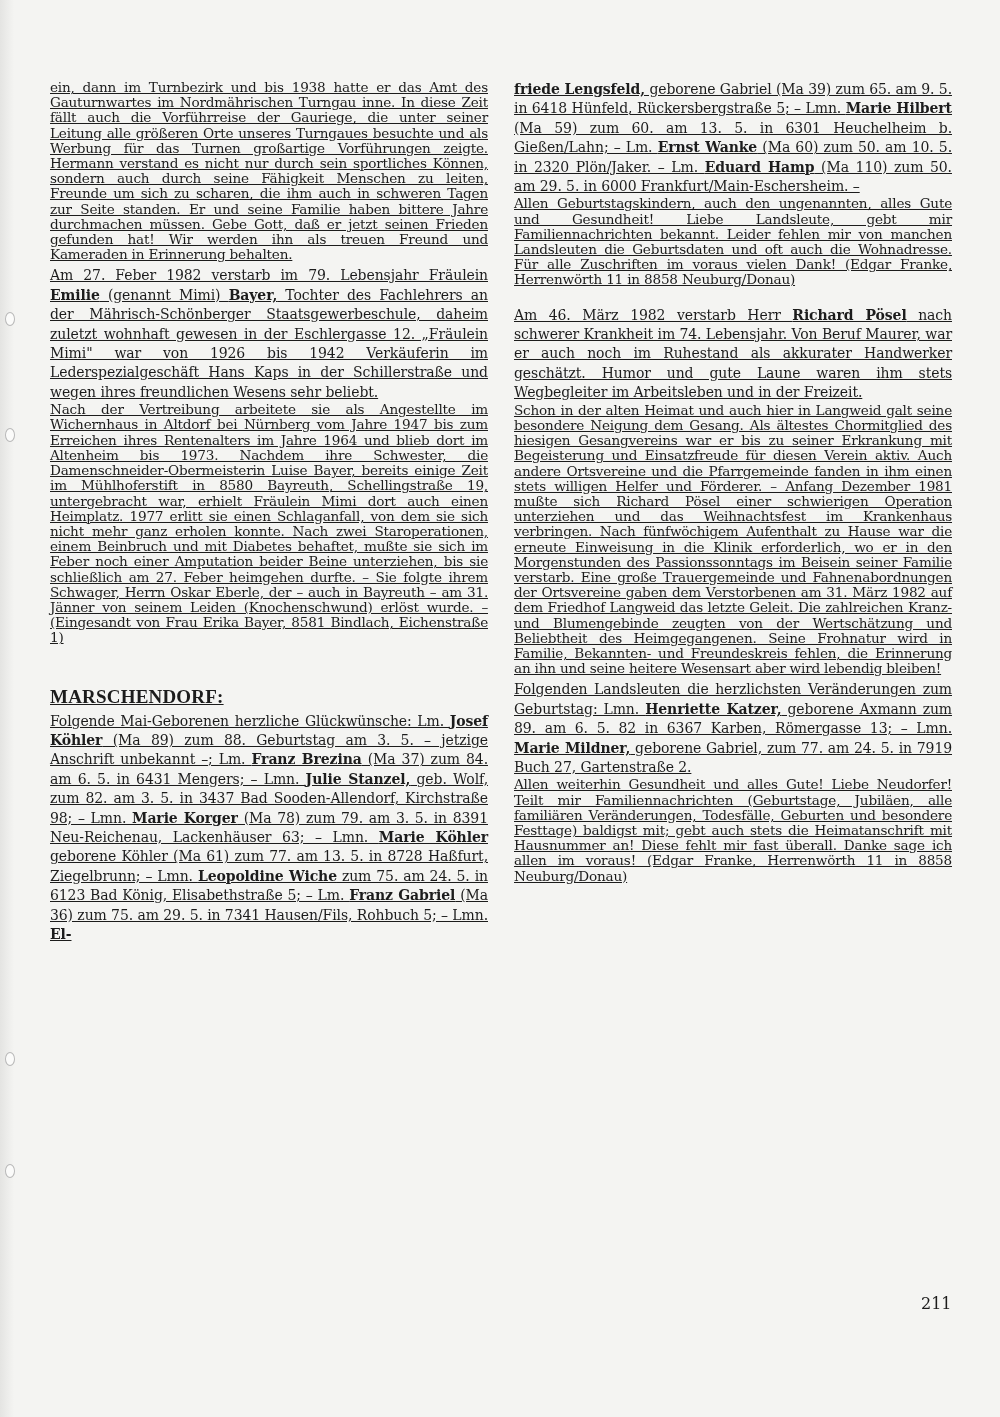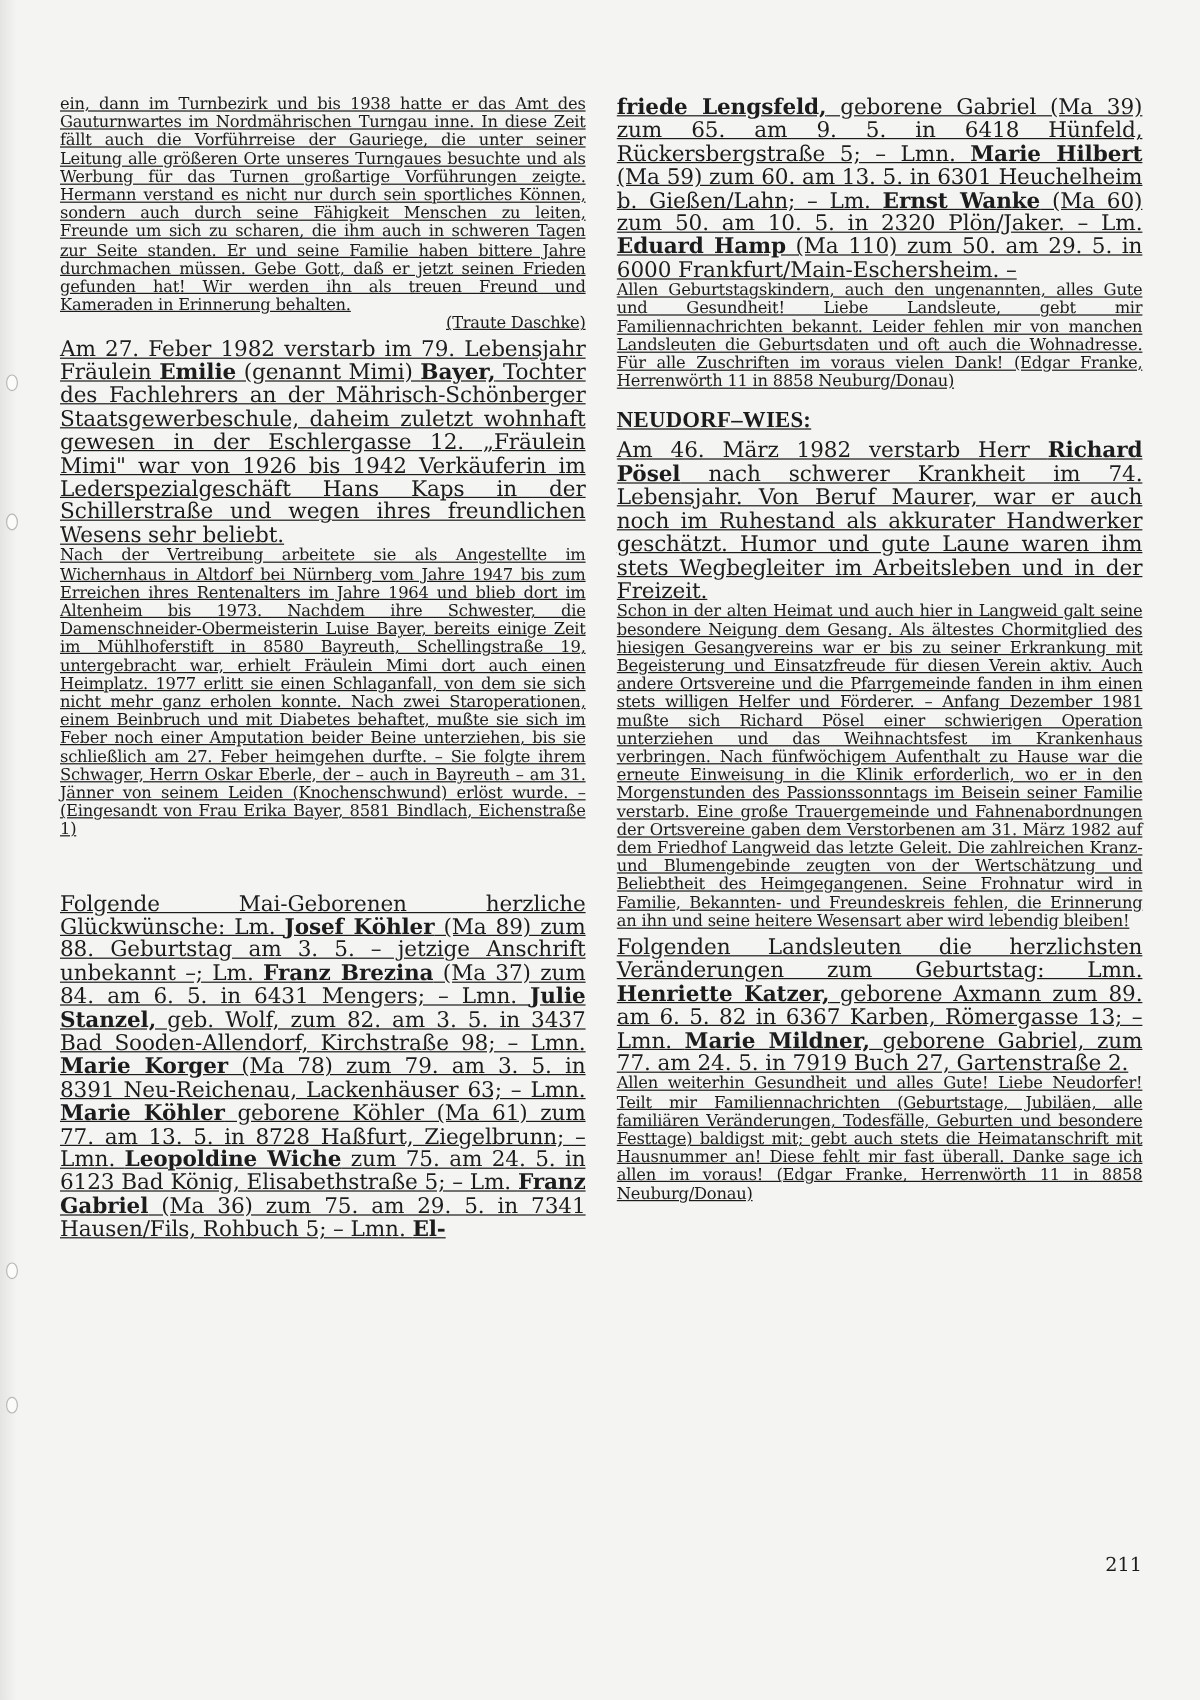--- a/index.html
+++ b/index.html
@@ -21,21 +21,21 @@
     background: #fbfbfa;
   }
   .col {
     position: absolute; top: 80px; width: 438px;
     text-align: justify;
   }
   .col-left { left: 50px; }
   .col-right { left: 514px; }
   p { margin: 0; text-decoration: underline; }
   .sm { font-size: 13.6px; line-height: 15.2px; letter-spacing: -0.2px; }
-  .lg { font-size: 18px; line-height: 19.4px; letter-spacing: -0.1px; }
+  .lg { font-size: 14px; line-height: 19.4px; letter-spacing: -0.1px; }
   .right { text-align: right; }
   .heading {
     font-family: "Liberation Serif", "DejaVu Serif", serif;
     font-weight: bold; font-size: 19px; letter-spacing: 0.2px;
   }
   b { font-weight: bold; }
   .gap-s { height: 4px; }
   .gap-m { height: 14px; }
   .gap-l { height: 40px; }
   .page-number {
@@ -47,34 +47,33 @@
 <body>
 
 <div class="page-shadow"></div>
 <div class="hole" style="top:312px"></div>
 <div class="hole" style="top:428px"></div>
 <div class="hole" style="top:1052px"></div>
 <div class="hole" style="top:1164px"></div>
 
 <div class="col col-left">
   <p class="sm">ein, dann im Turnbezirk und bis 1938 hatte er das Amt des Gauturnwartes im Nordmährischen Turngau inne. In diese Zeit fällt auch die Vorführreise der Gauriege, die unter seiner Leitung alle größeren Orte unseres Turngaues besuchte und als Werbung für das Turnen großartige Vorführungen zeigte. Hermann verstand es nicht nur durch sein sportliches Können, sondern auch durch seine Fähigkeit Menschen zu leiten, Freunde um sich zu scharen, die ihm auch in schweren Tagen zur Seite standen. Er und seine Familie haben bittere Jahre durchmachen müssen. Gebe Gott, daß er jetzt seinen Frieden gefunden hat! Wir werden ihn als treuen Freund und Kameraden in Erinnerung behalten.</p>
-  <p class="sm right">(Traute Daschke)</p>
   <div class="gap-s"></div>
   <p class="lg"><span>Am 27. Feber 1982 verstarb im 79. Lebensjahr Fräulein </span><b>Emilie</b><span> (genannt Mimi) </span><b>Bayer,</b><span> Tochter des Fachlehrers an der Mährisch-Schönberger Staatsgewerbeschule, daheim zuletzt wohnhaft gewesen in der Eschlergasse 12. „Fräulein Mimi" war von 1926 bis 1942 Verkäuferin im Lederspezialgeschäft Hans Kaps in der Schillerstraße und wegen ihres freundlichen Wesens sehr beliebt.</span></p>
   <p class="sm">Nach der Vertreibung arbeitete sie als Angestellte im Wichernhaus in Altdorf bei Nürnberg vom Jahre 1947 bis zum Erreichen ihres Rentenalters im Jahre 1964 und blieb dort im Altenheim bis 1973. Nachdem ihre Schwester, die Damenschneider-Obermeisterin Luise Bayer, bereits einige Zeit im Mühlhoferstift in 8580 Bayreuth, Schellingstraße 19, untergebracht war, erhielt Fräulein Mimi dort auch einen Heimplatz. 1977 erlitt sie einen Schlaganfall, von dem sie sich nicht mehr ganz erholen konnte. Nach zwei Staroperationen, einem Beinbruch und mit Diabetes behaftet, mußte sie sich im Feber noch einer Amputation beider Beine unterziehen, bis sie schließlich am 27. Feber heimgehen durfte. – Sie folgte ihrem Schwager, Herrn Oskar Eberle, der – auch in Bayreuth – am 31. Jänner von seinem Leiden (Knochenschwund) erlöst wurde. – (Eingesandt von Frau Erika Bayer, 8581 Bindlach, Eichenstraße 1)</p>
   <div class="gap-l"></div>
+  <p class="heading">MARSCHENDORF:</p>
   <div class="gap-s"></div>
   <p class="lg"><span>Folgende Mai-Geborenen herzliche Glückwünsche: Lm. </span><b>Josef Köhler</b><span> (Ma 89) zum 88. Geburtstag am 3. 5. – jetzige Anschrift unbekannt –; Lm. </span><b>Franz Brezina</b><span> (Ma 37) zum 84. am 6. 5. in 6431 Mengers; – Lmn. </span><b>Julie Stanzel,</b><span> geb. Wolf, zum 82. am 3. 5. in 3437 Bad Sooden-Allendorf, Kirchstraße 98; – Lmn. </span><b>Marie Korger</b><span> (Ma 78) zum 79. am 3. 5. in 8391 Neu-Reichenau, Lackenhäuser 63; – Lmn. </span><b>Marie Köhler</b><span> geborene Köhler (Ma 61) zum 77. am 13. 5. in 8728 Haßfurt, Ziegelbrunn; – Lmn. </span><b>Leopoldine Wiche</b><span> zum 75. am 24. 5. in 6123 Bad König, Elisabethstraße 5; – Lm. </span><b>Franz Gabriel</b><span> (Ma 36) zum 75. am 29. 5. in 7341 Hausen/Fils, Rohbuch 5; – Lmn. </span><b>El-</b></p>
 </div>
 
 <div class="col col-right">
   <p class="lg"><b>friede Lengsfeld,</b><span> geborene Gabriel (Ma 39) zum 65. am 9. 5. in 6418 Hünfeld, Rückersbergstraße 5; – Lmn. </span><b>Marie Hilbert</b><span> (Ma 59) zum 60. am 13. 5. in 6301 Heuchelheim b. Gießen/Lahn; – Lm. </span><b>Ernst Wanke</b><span> (Ma 60) zum 50. am 10. 5. in 2320 Plön/Jaker. – Lm. </span><b>Eduard Hamp</b><span> (Ma 110) zum 50. am 29. 5. in 6000 Frankfurt/Main-Eschersheim. –</span></p>
   <p class="sm">Allen Geburtstagskindern, auch den ungenannten, alles Gute und Gesundheit! Liebe Landsleute, gebt mir Familiennachrichten bekannt. Leider fehlen mir von manchen Landsleuten die Geburtsdaten und oft auch die Wohnadresse. Für alle Zuschriften im voraus vielen Dank! (Edgar Franke, Herrenwörth 11 in 8858 Neuburg/Donau)</p>
   <div class="gap-m"></div>
-  <p class="heading">NEUDORF–WIES:</p>
   <div class="gap-s"></div>
   <p class="lg"><span>Am 46. März 1982 verstarb Herr </span><b>Richard Pösel</b><span> nach schwerer Krankheit im 74. Lebensjahr. Von Beruf Maurer, war er auch noch im Ruhestand als akkurater Handwerker geschätzt. Humor und gute Laune waren ihm stets Wegbegleiter im Arbeitsleben und in der Freizeit.</span></p>
   <p class="sm">Schon in der alten Heimat und auch hier in Langweid galt seine besondere Neigung dem Gesang. Als ältestes Chormitglied des hiesigen Gesangvereins war er bis zu seiner Erkrankung mit Begeisterung und Einsatzfreude für diesen Verein aktiv. Auch andere Ortsvereine und die Pfarrgemeinde fanden in ihm einen stets willigen Helfer und Förderer. – Anfang Dezember 1981 mußte sich Richard Pösel einer schwierigen Operation unterziehen und das Weihnachtsfest im Krankenhaus verbringen. Nach fünfwöchigem Aufenthalt zu Hause war die erneute Einweisung in die Klinik erforderlich, wo er in den Morgenstunden des Passionssonntags im Beisein seiner Familie verstarb. Eine große Trauergemeinde und Fahnenabordnungen der Ortsvereine gaben dem Verstorbenen am 31. März 1982 auf dem Friedhof Langweid das letzte Geleit. Die zahlreichen Kranz- und Blumengebinde zeugten von der Wertschätzung und Beliebtheit des Heimgegangenen. Seine Frohnatur wird in Familie, Bekannten- und Freundeskreis fehlen, die Erinnerung an ihn und seine heitere Wesensart aber wird lebendig bleiben!</p>
   <div class="gap-s"></div>
   <p class="lg"><span>Folgenden Landsleuten die herzlichsten Veränderungen zum Geburtstag: Lmn. </span><b>Henriette Katzer,</b><span> geborene Axmann zum 89. am 6. 5. 82 in 6367 Karben, Römergasse 13; – Lmn. </span><b>Marie Mildner,</b><span> geborene Gabriel, zum 77. am 24. 5. in 7919 Buch 27, Gartenstraße 2.</span></p>
   <p class="sm">Allen weiterhin Gesundheit und alles Gute! Liebe Neudorfer! Teilt mir Familiennachrichten (Geburtstage, Jubiläen, alle familiären Veränderungen, Todesfälle, Geburten und besondere Festtage) baldigst mit; gebt auch stets die Heimatanschrift mit Hausnummer an! Diese fehlt mir fast überall. Danke sage ich allen im voraus! (Edgar Franke, Herrenwörth 11 in 8858 Neuburg/Donau)</p>
 </div>
 
 <div class="page-number">211</div>
 

